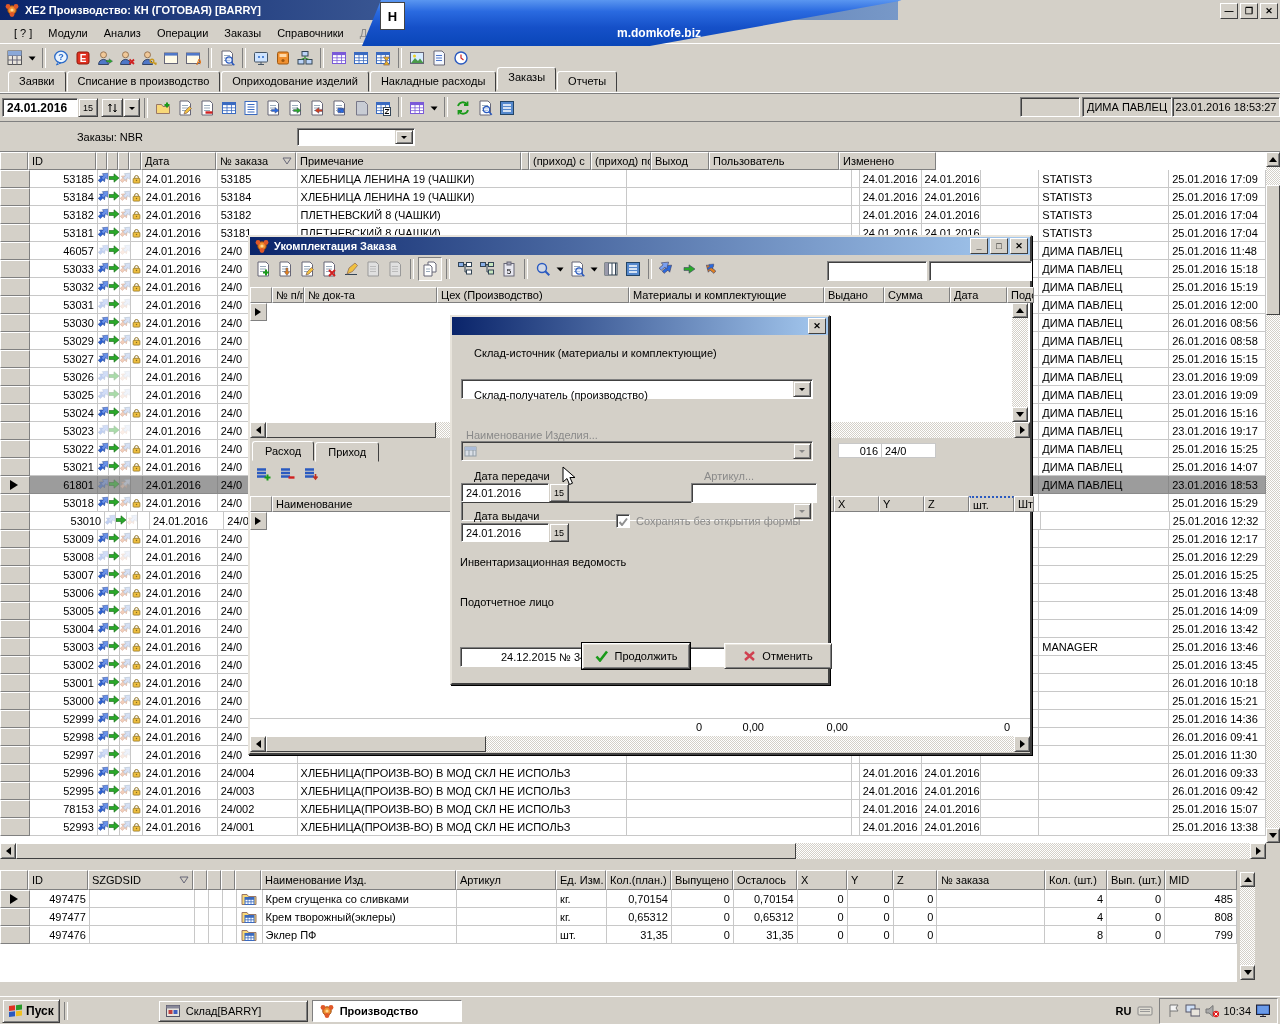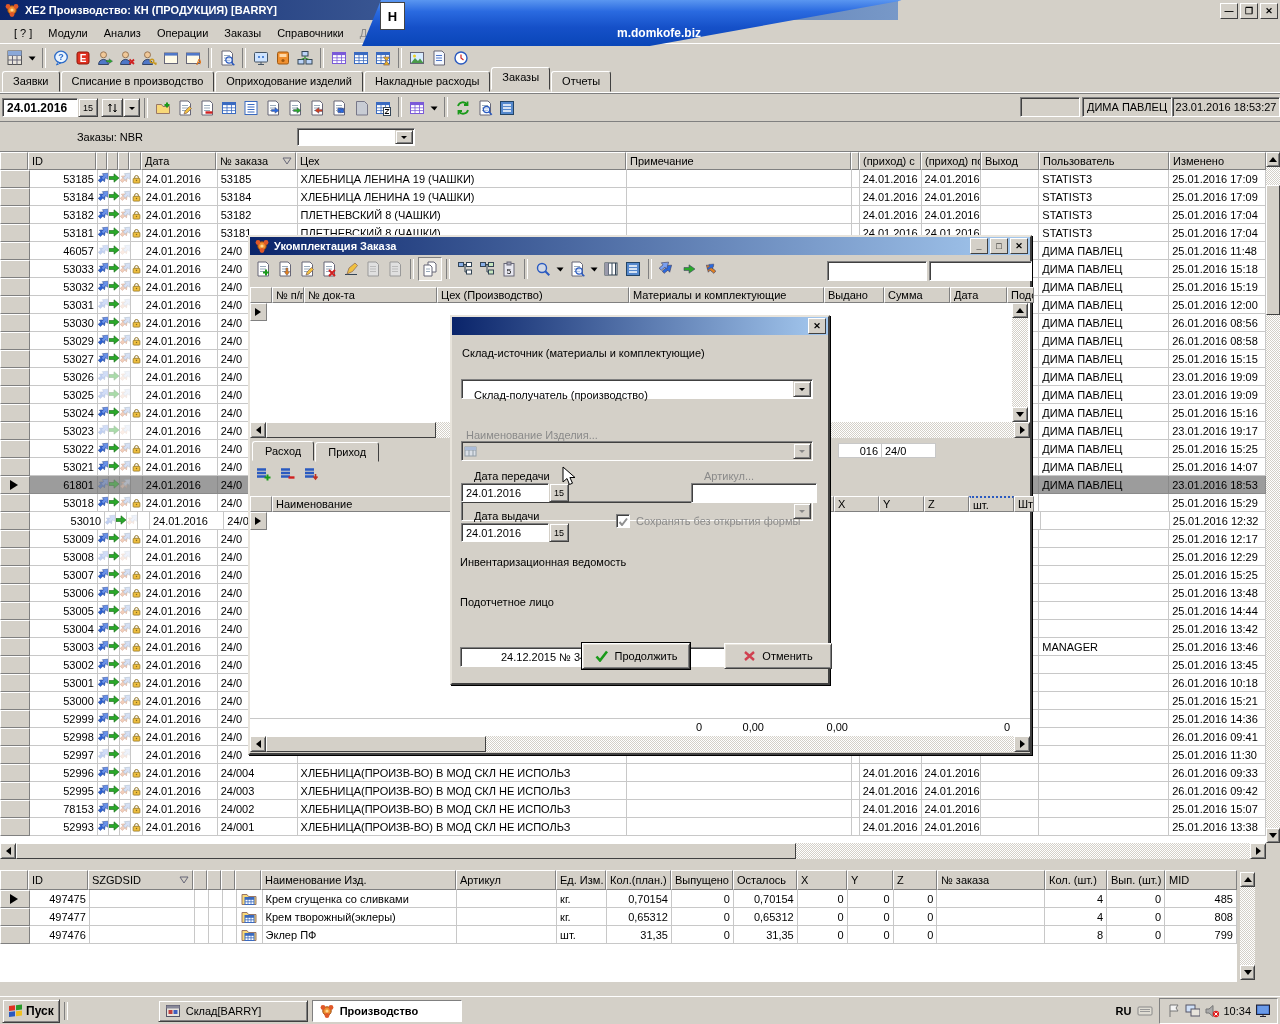--- a/index.html
+++ b/index.html
@@ -26,21 +26,21 @@
   .hbox{left:380px;top:2px;width:23px;height:26px;background:#fff;border:1px solid #444;z-index:7;
         display:flex;align-items:center;justify-content:center;font-weight:bold;font-size:13px;color:#000;}
   .menubar{left:0;top:22px;width:1280px;height:22px;background:#d4d0c8;display:flex;align-items:center;padding-left:6px;box-sizing:border-box;border-bottom:1px solid #fff;}
   .menuitem{padding:3px 8px;}
   .menuitem.disabled{color:#888;}
   .toolrow{left:0;top:44px;width:1280px;height:28px;background:#d4d0c8;display:flex;align-items:center;padding-left:4px;box-sizing:border-box;}
   .tbi{width:22px;height:22px;display:inline-flex;align-items:center;justify-content:center;}
   .tbi.small{width:12px;}
   .tbi.pressed{border:1px solid;border-color:#808080 #fff #fff #808080;background:#e6e2da;}
   .tbsep{width:2px;height:20px;margin:0 4px;border-left:1px solid #808080;border-right:1px solid #fff;}
-  .tabsrow{left:0;top:72px;width:1280px;height:21px;display:flex;align-items:flex-end;padding-left:2px;box-sizing:border-box;border-bottom:1px solid #fff;}
+  .tabsrow{left:0;top:72px;width:1280px;height:21px;display:flex;align-items:flex-end;padding-left:8px;box-sizing:border-box;border-bottom:1px solid #fff;}
   .tab{padding:3px 10px 2px;border:1px solid;border-color:#fff #404040 #d4d0c8 #fff;border-radius:3px 3px 0 0;
        background:#d4d0c8;margin-right:1px;height:14px;}
   .tab.active{font-weight:normal;position:relative;top:-2px;padding-bottom:4px;background:#d4d0c8;}
   .datebar{left:0;top:93px;width:1280px;height:29px;background:#d4d0c8;display:flex;align-items:center;box-sizing:border-box;padding-left:2px;border-top:1px solid #808080;border-bottom:1px solid #808080;}
   .datefield{width:70px;height:17px;background:#fff;border:1px solid;border-color:#808080 #fff #fff #808080;box-shadow:inset 1px 1px 0 #404040;
              display:flex;align-items:center;padding-left:4px;font-weight:bold;font-size:12px;}
   .btn15{width:18px;height:17px;font-size:9px;display:flex;align-items:center;justify-content:center;}
   .filterrow{left:0;top:122px;width:1280px;height:29px;background:#d4d0c8;display:flex;align-items:center;border-bottom:1px solid #808080;}
   .combo{background:#fff;border:1px solid;border-color:#808080 #fff #fff #808080;box-shadow:inset 1px 1px 0 #404040;
          display:flex;align-items:center;position:relative;height:18px;box-sizing:border-box;}
@@ -103,21 +103,21 @@
 <div class="abs titlebar">
   <span class="ticon">
       <svg width="16" height="16" viewBox="0 0 16 16">
         <circle cx="8" cy="8" r="4.2" fill="#f09030" stroke="#a04808"></circle>
         <circle cx="4" cy="4.5" r="2.4" fill="#e05828"></circle>
         <circle cx="12" cy="4.5" r="2.4" fill="#e05828"></circle>
         <circle cx="8" cy="12.5" r="2.4" fill="#e05828"></circle>
         <circle cx="8" cy="8" r="1.6" fill="#ffd890"></circle>
       </svg>
     </span>
-  <span>XE2  Производство:  КН (ПРОДУКЦИЯ) [BARRY]</span>
+  <span>XE2  Производство:  КН (ГОТОВАЯ) [BARRY]</span>
 </div>
 <div class="abs graypatch">
   <span class="wbtn raised">—</span>
   <span class="wbtn raised">❐</span>
   <span class="wbtn raised">✕</span>
 </div>
 <div class="abs xpbar">
   <span class="xptitle">m.domkofe.biz</span>
   <span class="xpbtn" style="left:466px">_</span>
   <span class="xpbtn" style="left:486px">❐</span>
@@ -441,21 +441,20 @@
       <span class="hc" style="width: 28px;"></span>
       <span class="hc" style="width: 68px;">ID</span>
       <span class="hc" style="width: 11px;"></span>
       <span class="hc" style="width: 11px;"></span>
       <span class="hc" style="width: 11px;"></span>
       <span class="hc" style="width: 12px;"></span>
       <span class="hc" style="width: 75px;">Дата</span>
       <span class="hc" style="width: 80px;">№ заказа <svg width="10" height="8" style="margin-left:auto">
           <path d="M1 1h8L5 7z" fill="#d4d0c8" stroke="#667"></path>
         </svg></span>
-      <span class="hc" style="width: 330px;">Цех</span>
       <span class="hc" style="width: 225px;">Примечание</span>
       <span class="hc" style="width: 8px;"></span>
       <span class="hc" style="width: 62px;">(приход) с</span>
       <span class="hc" style="width: 60px;">(приход) по</span>
       <span class="hc" style="width: 58px;">Выход</span>
       <span class="hc" style="width: 130px;">Пользователь</span>
       <span class="hc" style="width: 97px;">Изменено</span>
     </div>
   <div id="ordersRows">
       <div class="grow">
@@ -1553,21 +1552,21 @@
         </span>
         <span class="gc" style="width:75px">24.01.2016</span>
         <span class="gc" style="width:80px">24/0</span>
         <span class="gc" style="width:330px"></span>
         <span class="gc" style="width:225px"></span>
         <span class="gc" style="width:8px"></span>
         <span class="gc" style="width:62px"></span>
         <span class="gc" style="width:60px"></span>
         <span class="gc" style="width:58px"></span>
         <span class="gc" style="width:130px"></span>
-        <span class="gc" style="width:97px">25.01.2016 14:44</span>
+        <span class="gc" style="width:97px">25.01.2016 14:09</span>
       </div>
       <div class="grow">
         <span class="selc" style="width:28px"></span>
         <span class="gc num" style="width:68px">53004</span>
         <span class="gc ic" style="width:11px">
           <span style="opacity:1"><svg width="12" height="12" viewBox="0 0 12 12">
               <g transform="rotate(-42 6 6)">
                 <path d="M1 4.5h3.5V2.2L9.5 6l-5 3.8V7.5H1z" fill="#2a62d8" stroke="#1a3a88" stroke-width=".5"></path>
               </g>
               <g transform="translate(3 -2.5) rotate(-42 6 6)">
@@ -2517,21 +2516,21 @@
         <span class="tri rt"></span>
       </div>
   </div>
 </div>
 
 <div class="abs modal">
   <div class="dlgtitle">
     <span class="sp"></span>
     <span class="dtb raised">✕</span>
   </div>
-  <div class="mlabel" style="left:10px;top:30px">Склад-источник (материалы и комплектующие)</div>
+  <div class="mlabel" style="left:22px;top:30px">Склад-источник (материалы и комплектующие)</div>
   <div class="combo abs" style="left:9px;top:44px;width:352px;height:20px">
     <span class="cbtn raised2">
         <span class="arr-dn"></span>
       </span>
   </div>
   <div class="mlabel" style="left:22px;top:72px">Склад-получатель (производство)</div>
   <div class="combo abs disabled" style="left:9px;top:86px;width:352px;height:20px">
     <span style="display:inline-flex;margin-left:2px;opacity:.7">
         <svg width="13" height="13" viewBox="0 0 13 13">
           <rect x="1" y="2" width="11" height="9" fill="#dde6f4" stroke="#789"></rect>

